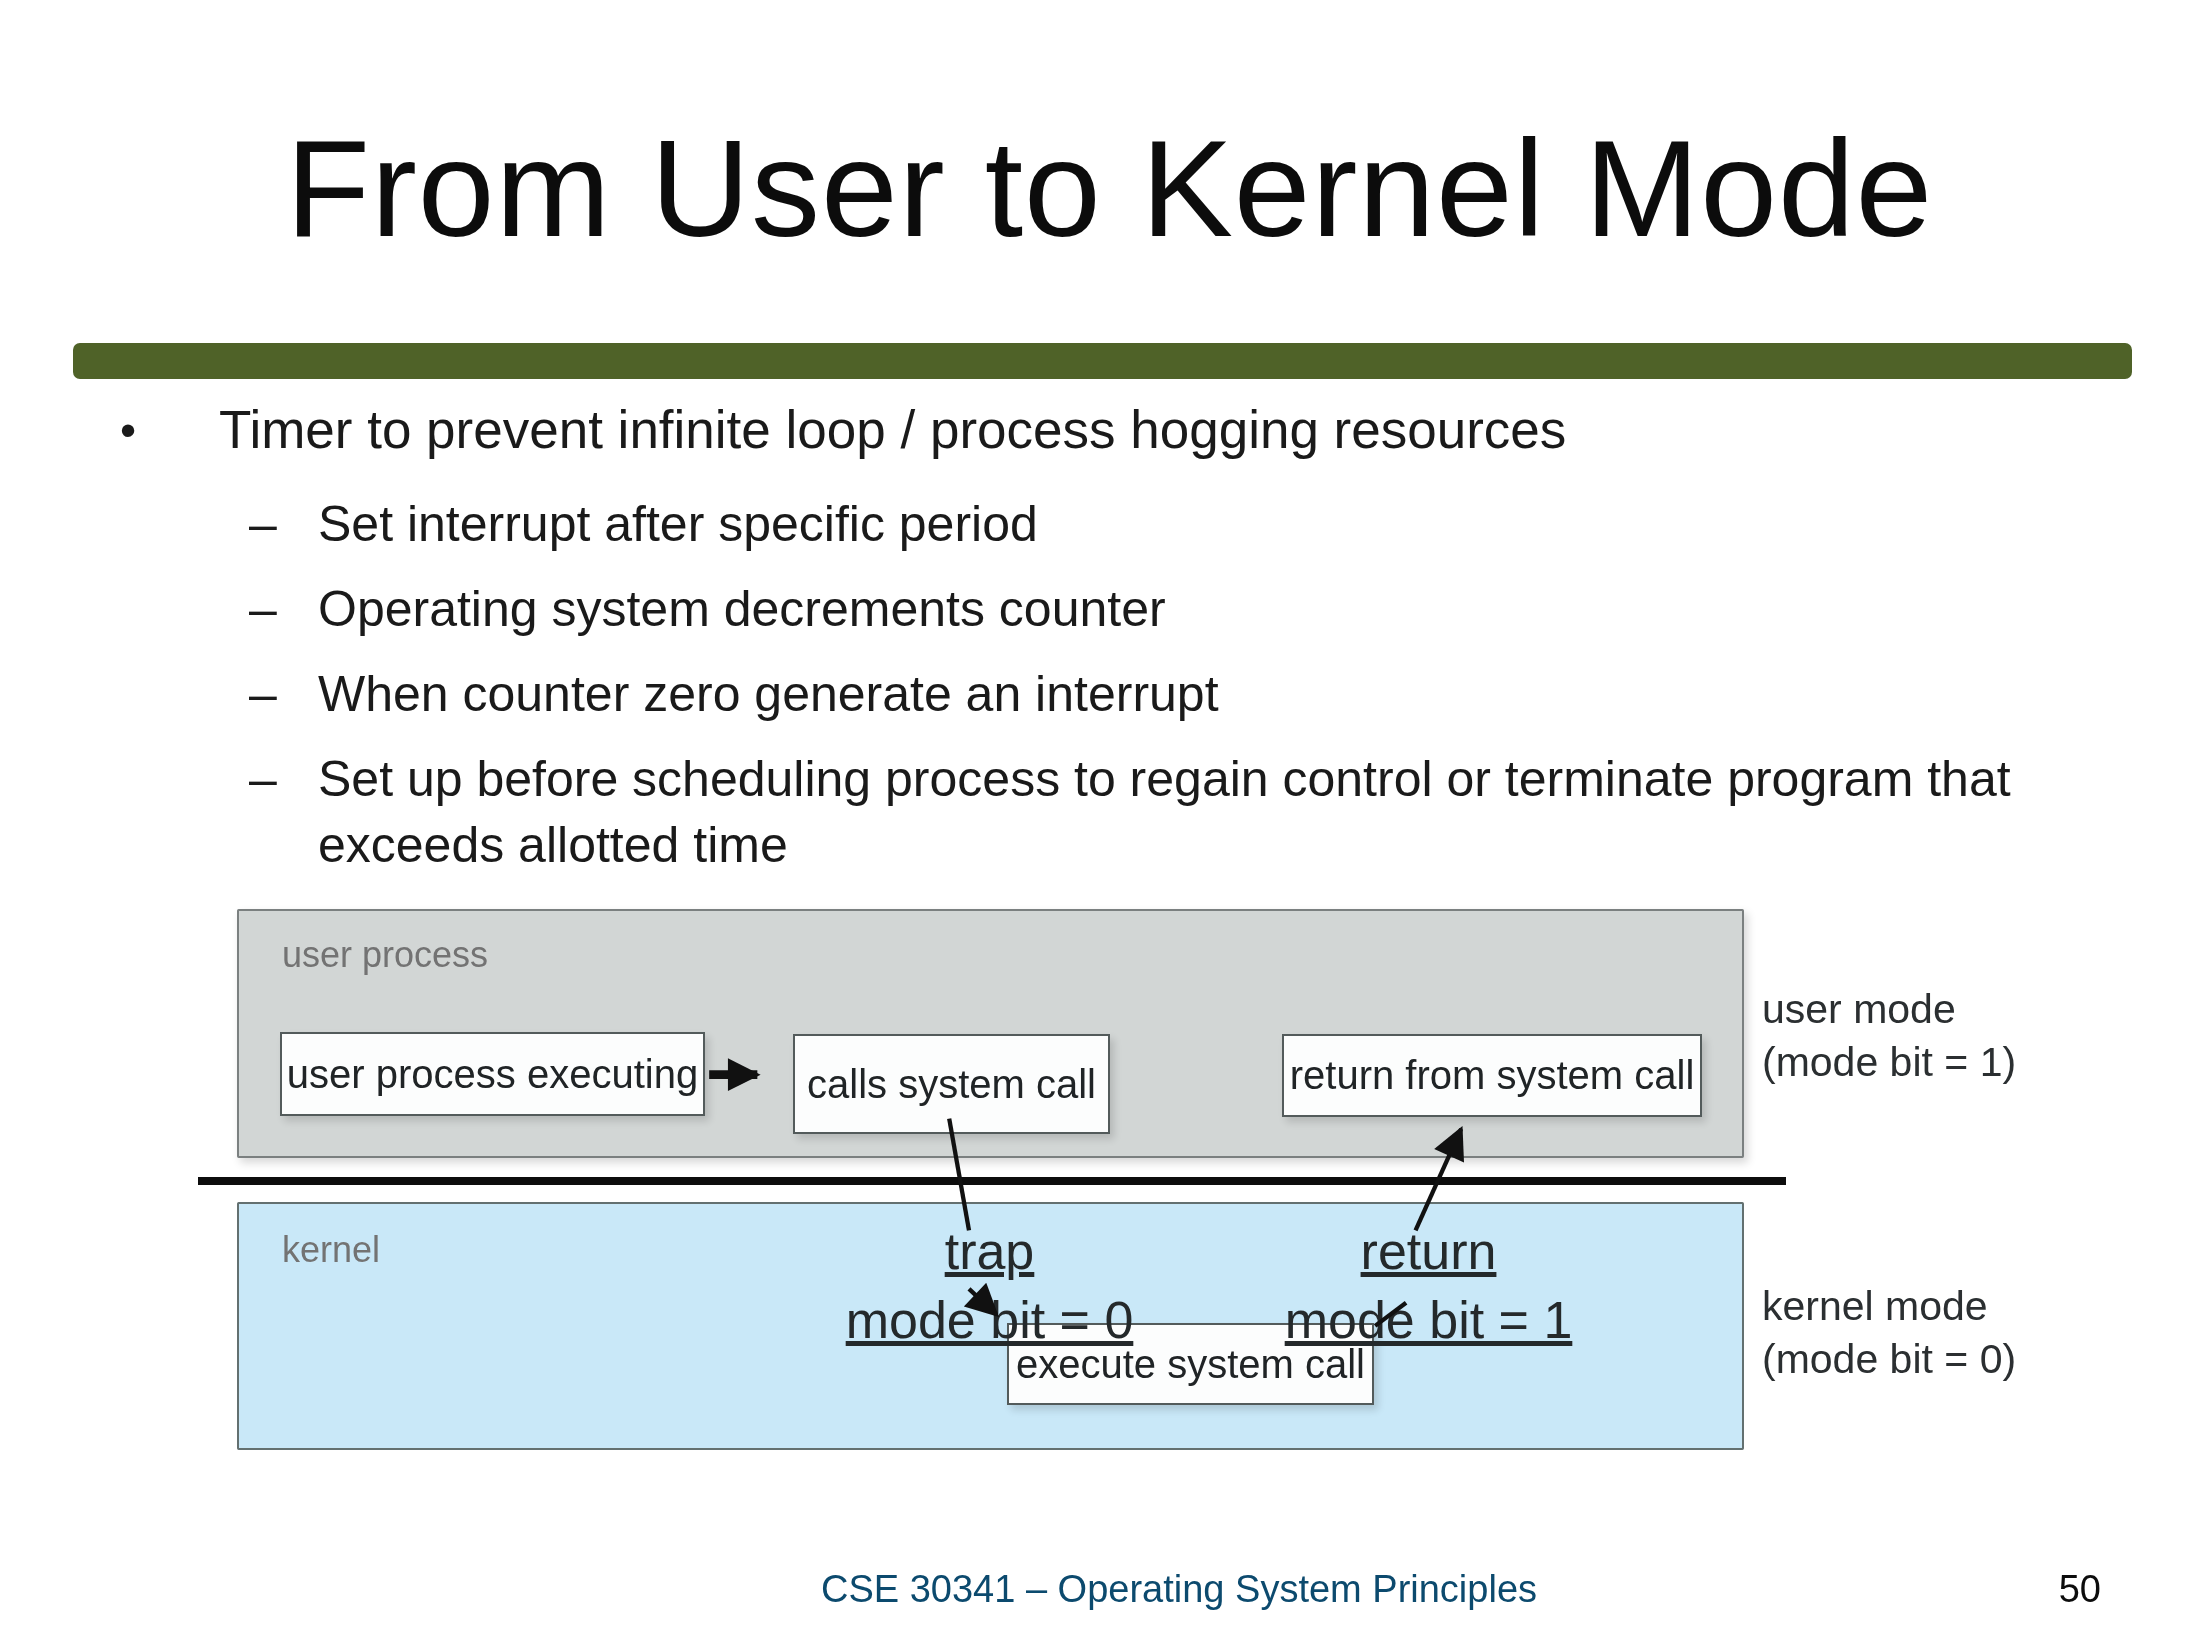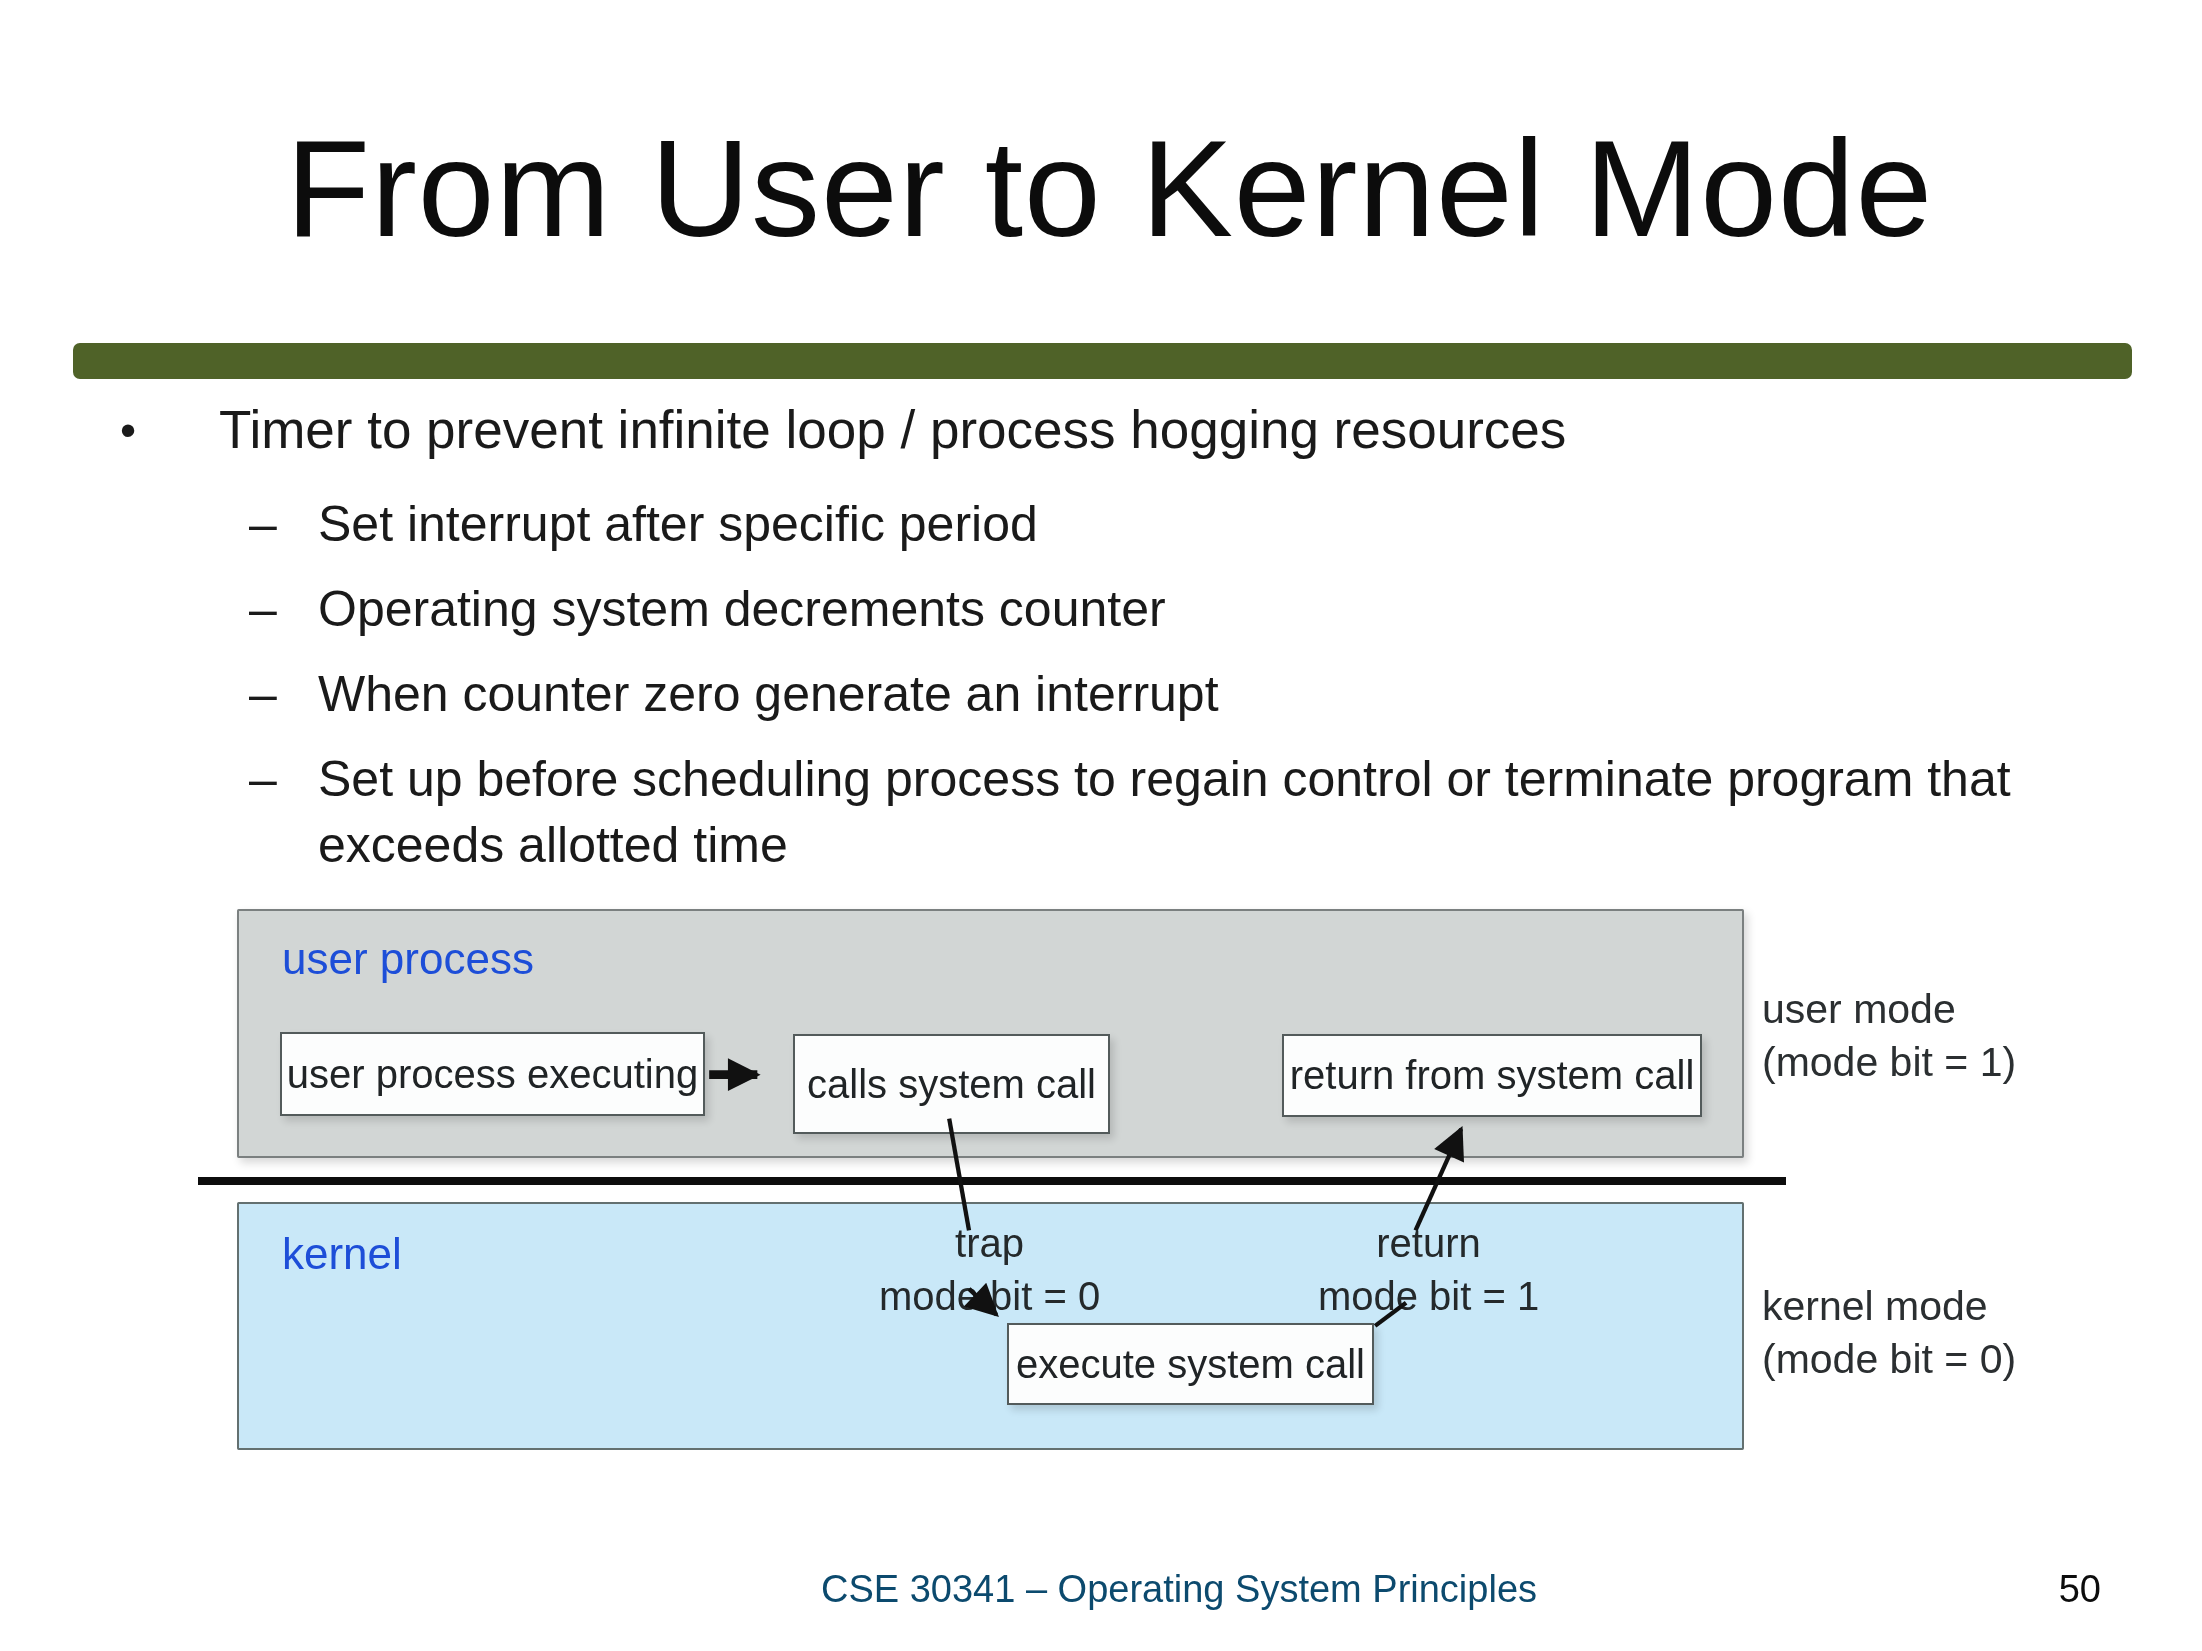--- a/index.html
+++ b/index.html
@@ -91,22 +91,22 @@
     border: 2.6px solid #637070;
   }
   .mode-separator {
     position: absolute;
     left: 198px; top: 1177px;
     width: 1588px; height: 7.7px;
     background: #0d0d0d;
   }
   .region-label {
     position: absolute;
-    font-size: 44px;
-    color: #1d4ed8;
+    font-size: 36px;
+    color: #737373;
   }
   .node {
     position: absolute;
     box-sizing: border-box;
     background: #fcfdfd;
     border: 2.6px solid #535b5b;
     display: flex;
     align-items: center;
     justify-content: center;
     font-size: 40px;
@@ -115,23 +115,24 @@
     white-space: nowrap;
   }
   .node-upe  { left: 280px;  top: 1032px; width: 425px; height: 84px; }
   .node-csc  { left: 793px;  top: 1034px; width: 317px; height: 100px; }
   .node-rfsc { left: 1282px; top: 1034px; width: 420px; height: 83px; }
   .node-esc  { left: 1007px; top: 1323px; width: 367px; height: 82px; }
   .transition-label {
     position: absolute;
     width: 361px;
     text-align: center;
-    font-size: 40px;
+    font-size: 52px;
     line-height: 1.32;
     color: #24292b;
+    text-decoration: underline;
   }
   .trap-label   { left: 809px;  top: 1217px; }
   .return-label { left: 1248px; top: 1217px; }
   .side-label {
     position: absolute;
     left: 1762px;
     font-size: 41px;
     line-height: 1.3;
     color: #2b2f31;
     white-space: nowrap;

